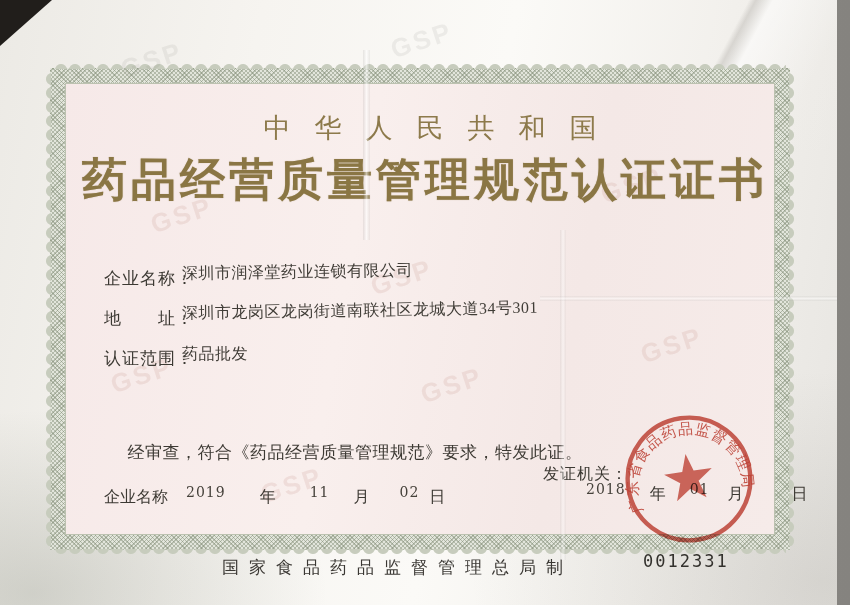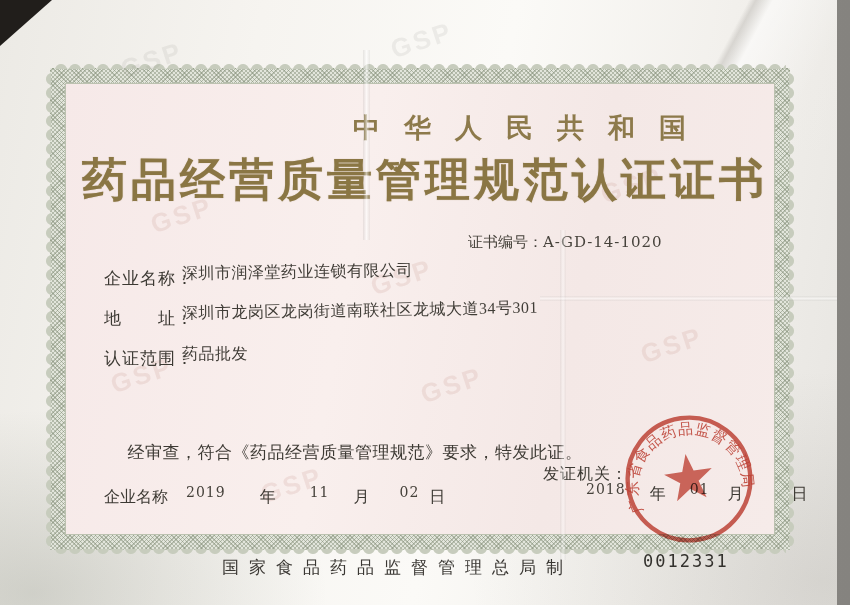--- a/index.html
+++ b/index.html
@@ -58,22 +58,22 @@
     background:linear-gradient(100deg,#f6e9e8 0%,#f9efed 40%,#f4e8e6 70%,#f6ebe9 100%);
   }
 
   .wm{position:absolute;color:rgba(205,158,152,.22);font-weight:bold;
       font-size:26px;letter-spacing:3px;transform:rotate(-18deg);
       font-family:"Liberation Sans",sans-serif;}
   .wm.gray{color:rgba(120,120,110,.10);}
 
   .txt{position:absolute;color:#3f3c36;}
   .country-title{
-    left:150px;top:110px;width:560px;text-align:right;
-    font-size:27px;font-weight:bold;letter-spacing:24px;text-indent:24px;
+    left:150px;top:110px;width:560px;text-align:center;
+    font-size:27px;font-weight:normal;letter-spacing:24px;text-indent:24px;
     color:#8d7a4b;
   }
   .main-title{
     left:60px;top:150px;width:730px;text-align:center;
     font-size:45px;font-weight:900;letter-spacing:4px;
     color:#8a7644;font-family:"Liberation Sans","DejaVu Sans",sans-serif;
     text-shadow:0 0 1px rgba(138,118,68,.5);
   }
   .certno{left:468px;top:233px;font-size:15px;color:#46423b;}
   .certno .val{font-family:"DejaVu Serif",serif;letter-spacing:1px;}
@@ -128,23 +128,20 @@
     <span class="wm" style="left:110px;top:360px;">GSP</span>
     <span class="wm" style="left:420px;top:370px;">GSP</span>
     <span class="wm" style="left:640px;top:330px;">GSP</span>
     <span class="wm" style="left:260px;top:470px;">GSP</span>
     <span class="wm gray" style="left:390px;top:25px;">GSP</span>
     <span class="wm gray" style="left:120px;top:45px;">GSP</span>
 
     <div class="txt country-title">中华人民共和国</div>
     <div class="txt main-title">药品经营质量管理规范认证证书</div>
 
-    <div class="txt certno">
-      <span>证书编号：</span><span class="val">A-GD-14-1020</span>
-    </div>
 
     <div class="txt field-label lab-company">企业名称：</div>
     <div class="txt field-value val-company">深圳市润泽堂药业连锁有限公司</div>
 
     <div class="txt field-label lab-address">地　　址：</div>
     <div class="txt field-value val-address">深圳市龙岗区龙岗街道南联社区龙城大道34号301</div>
 
     <div class="txt field-label lab-scope">认证范围：</div>
     <div class="txt field-value val-scope">药品批发</div>
 

